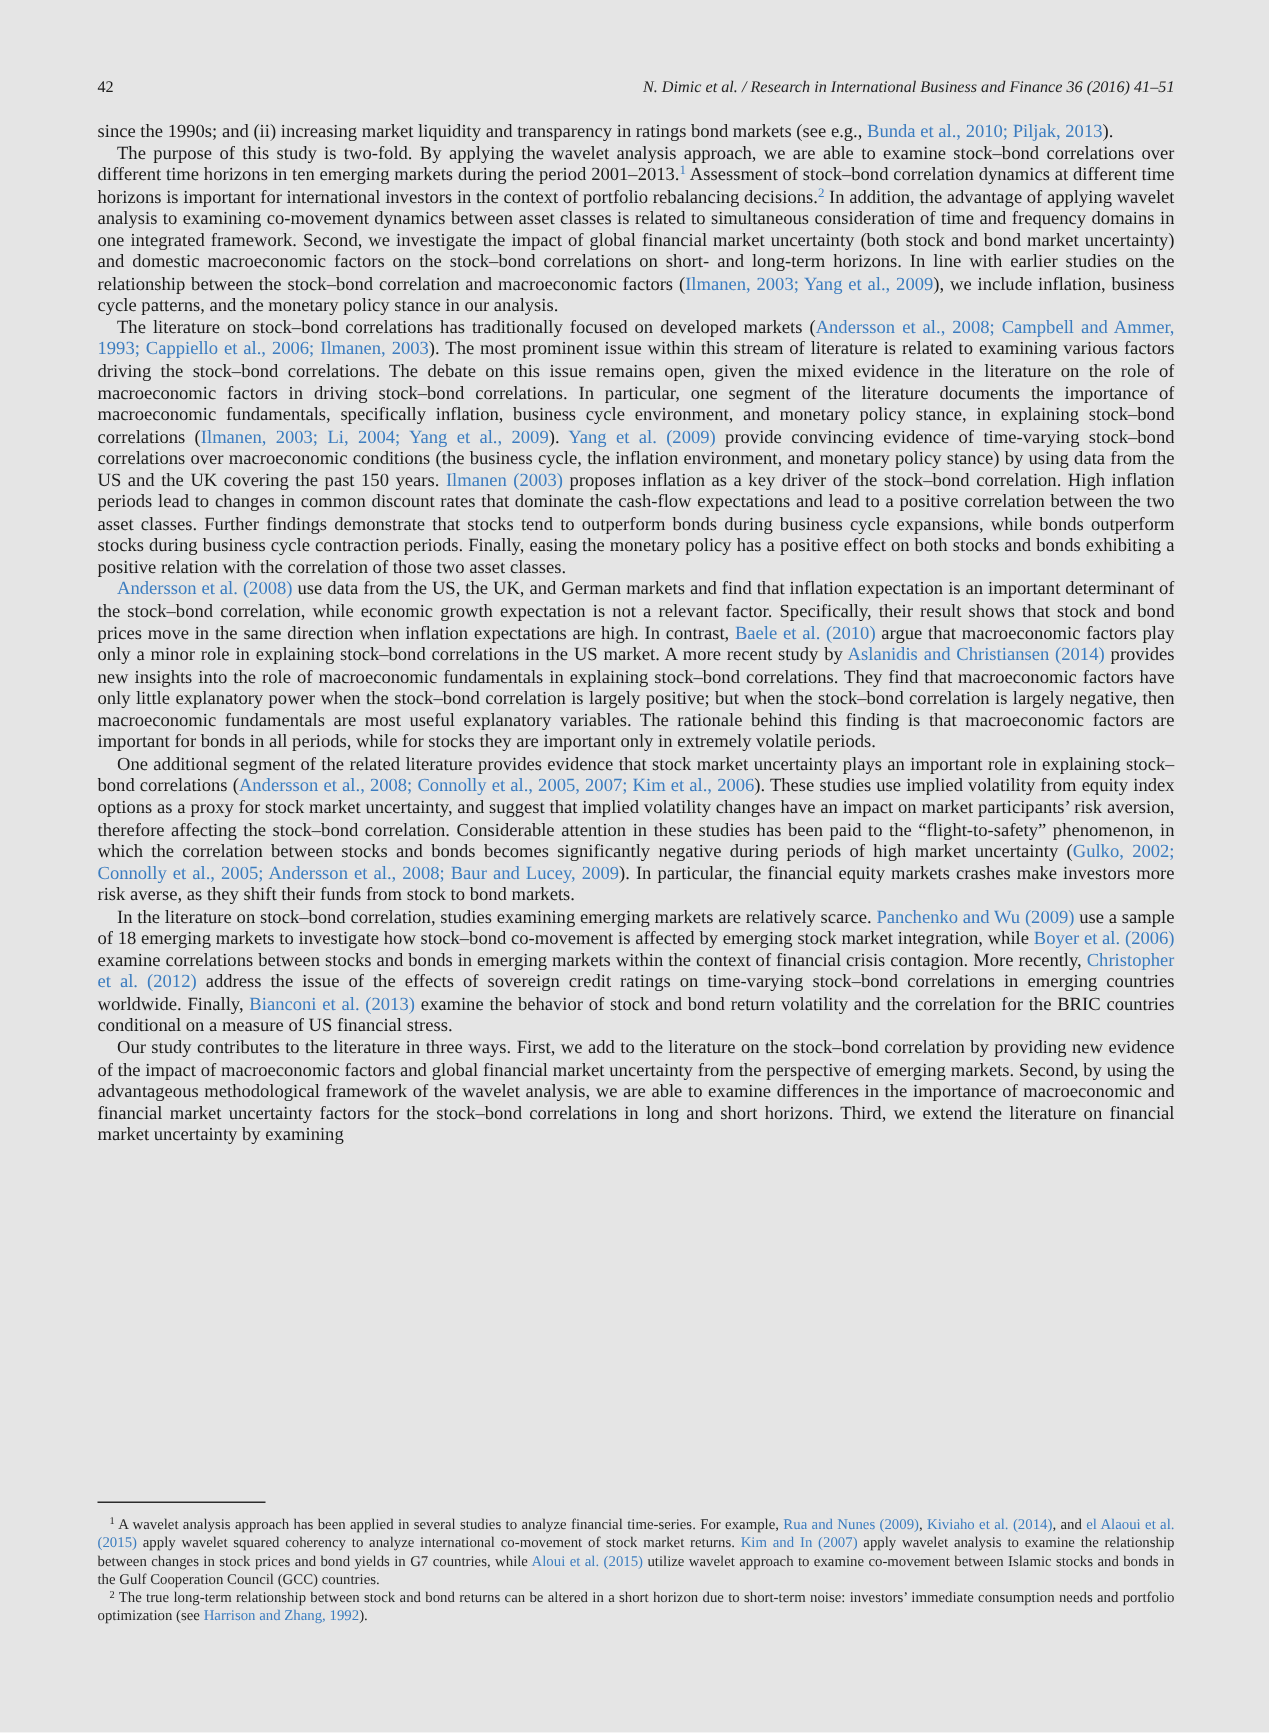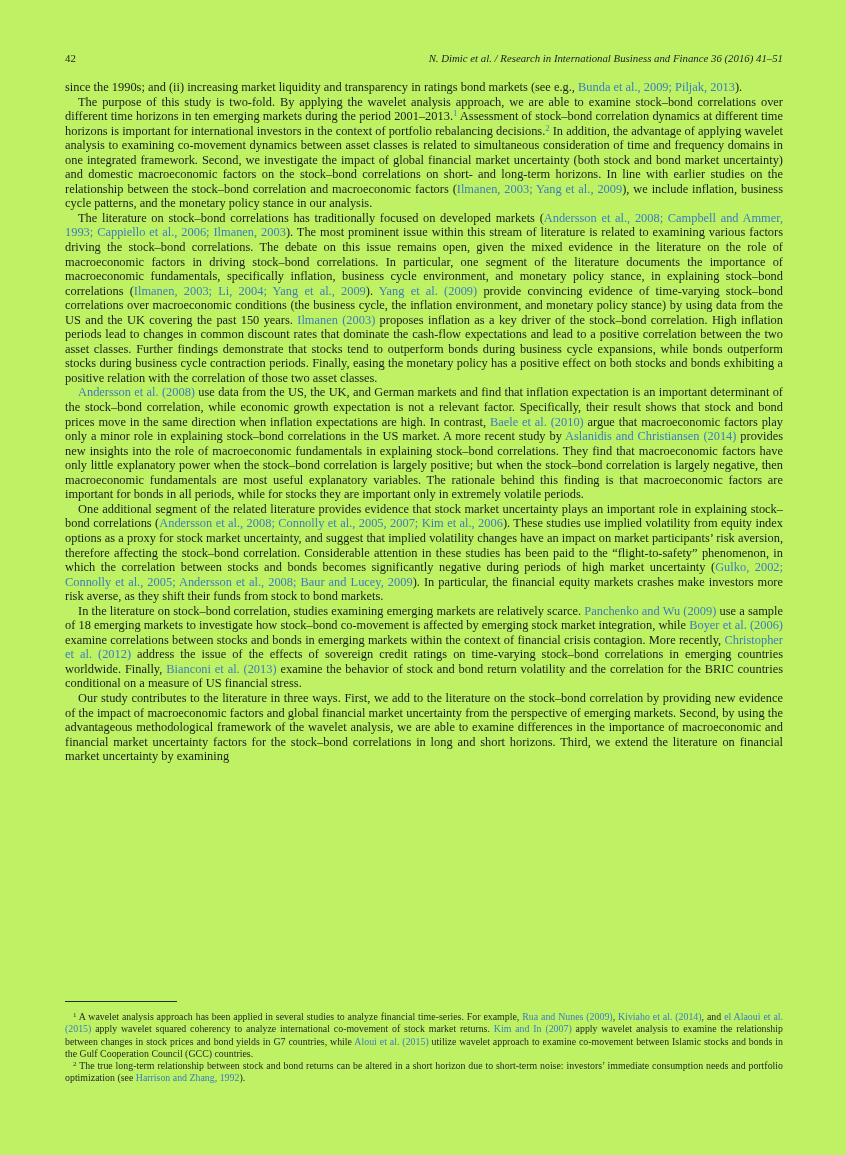--- a/index.html
+++ b/index.html
@@ -1,20 +1,20 @@
 <!DOCTYPE html>
 <html style="--link-color: #3b7cbf; --text-color: #1b1b1b;"><head>
 <meta charset="utf-8">
 <style>
   html, body { margin: 0; padding: 0; background: #ffffff; }
   .page {
     position: relative;
     width: 846px;
     height: 1155px;
-    background: #bef264;
+    background: #e5e5e5;
     font-family: "Liberation Serif", serif;
     color: var(--text-color, #1b1b1b);
     overflow: hidden;
   }
   .page-header {
     position: absolute;
     top: 52px;
     left: 65px;
     width: 718px;
     font-size: 10.8px;
@@ -80,21 +80,21 @@
 <body>
 
 <div class="page">
 
   <div class="page-header">
     <span class="page-number">42</span>
     <div class="running-head">N. Dimic et al. / Research in International Business and Finance 36 (2016) 41–51</div>
   </div>
 
   <div class="body-text">
-      <p class="para"><span>since the 1990s; and (ii) increasing market liquidity and transparency in ratings bond markets (see e.g., </span><span class="cite">Bunda et al., 2009; Piljak, 2013</span><span>).</span></p>
+      <p class="para"><span>since the 1990s; and (ii) increasing market liquidity and transparency in ratings bond markets (see e.g., </span><span class="cite">Bunda et al., 2010; Piljak, 2013</span><span>).</span></p>
       <p class="para indent"><span>The purpose of this study is two-fold. By applying the wavelet analysis approach, we are able to examine stock–bond correlations over different time horizons in ten emerging markets during the period 2001–2013.</span><span class="sup cite">1</span><span> Assessment of stock–bond correlation dynamics at different time horizons is important for international investors in the context of portfolio rebalancing decisions.</span><span class="sup cite">2</span><span> In addition, the advantage of applying wavelet analysis to examining co-movement dynamics between asset classes is related to simultaneous consideration of time and frequency domains in one integrated framework. Second, we investigate the impact of global financial market uncertainty (both stock and bond market uncertainty) and domestic macroeconomic factors on the stock–bond correlations on short- and long-term horizons. In line with earlier studies on the relationship between the stock–bond correlation and macroeconomic factors (</span><span class="cite">Ilmanen, 2003; Yang et al., 2009</span><span>), we include inflation, business cycle patterns, and the monetary policy stance in our analysis.</span></p>
       <p class="para indent"><span>The literature on stock–bond correlations has traditionally focused on developed markets (</span><span class="cite">Andersson et al., 2008; Campbell and Ammer, 1993; Cappiello et al., 2006; Ilmanen, 2003</span><span>). The most prominent issue within this stream of literature is related to examining various factors driving the stock–bond correlations. The debate on this issue remains open, given the mixed evidence in the literature on the role of macroeconomic factors in driving stock–bond correlations. In particular, one segment of the literature documents the importance of macroeconomic fundamentals, specifically inflation, business cycle environment, and monetary policy stance, in explaining stock–bond correlations (</span><span class="cite">Ilmanen, 2003; Li, 2004; Yang et al., 2009</span><span>). </span><span class="cite">Yang et al. (2009)</span><span> provide convincing evidence of time-varying stock–bond correlations over macroeconomic conditions (the business cycle, the inflation environment, and monetary policy stance) by using data from the US and the UK covering the past 150 years. </span><span class="cite">Ilmanen (2003)</span><span> proposes inflation as a key driver of the stock–bond correlation. High inflation periods lead to changes in common discount rates that dominate the cash-flow expectations and lead to a positive correlation between the two asset classes. Further findings demonstrate that stocks tend to outperform bonds during business cycle expansions, while bonds outperform stocks during business cycle contraction periods. Finally, easing the monetary policy has a positive effect on both stocks and bonds exhibiting a positive relation with the correlation of those two asset classes.</span></p>
       <p class="para indent"><span class="cite">Andersson et al. (2008)</span><span> use data from the US, the UK, and German markets and find that inflation expectation is an important determinant of the stock–bond correlation, while economic growth expectation is not a relevant factor. Specifically, their result shows that stock and bond prices move in the same direction when inflation expectations are high. In contrast, </span><span class="cite">Baele et al. (2010)</span><span> argue that macroeconomic factors play only a minor role in explaining stock–bond correlations in the US market. A more recent study by </span><span class="cite">Aslanidis and Christiansen (2014)</span><span> provides new insights into the role of macroeconomic fundamentals in explaining stock–bond correlations. They find that macroeconomic factors have only little explanatory power when the stock–bond correlation is largely positive; but when the stock–bond correlation is largely negative, then macroeconomic fundamentals are most useful explanatory variables. The rationale behind this finding is that macroeconomic factors are important for bonds in all periods, while for stocks they are important only in extremely volatile periods.</span></p>
       <p class="para indent"><span>One additional segment of the related literature provides evidence that stock market uncertainty plays an important role in explaining stock–bond correlations (</span><span class="cite">Andersson et al., 2008; Connolly et al., 2005, 2007; Kim et al., 2006</span><span>). These studies use implied volatility from equity index options as a proxy for stock market uncertainty, and suggest that implied volatility changes have an impact on market participants’ risk aversion, therefore affecting the stock–bond correlation. Considerable attention in these studies has been paid to the “flight-to-safety” phenomenon, in which the correlation between stocks and bonds becomes significantly negative during periods of high market uncertainty (</span><span class="cite">Gulko, 2002; Connolly et al., 2005; Andersson et al., 2008; Baur and Lucey, 2009</span><span>). In particular, the financial equity markets crashes make investors more risk averse, as they shift their funds from stock to bond markets.</span></p>
       <p class="para indent"><span>In the literature on stock–bond correlation, studies examining emerging markets are relatively scarce. </span><span class="cite">Panchenko and Wu (2009)</span><span> use a sample of 18 emerging markets to investigate how stock–bond co-movement is affected by emerging stock market integration, while </span><span class="cite">Boyer et al. (2006)</span><span> examine correlations between stocks and bonds in emerging markets within the context of financial crisis contagion. More recently, </span><span class="cite">Christopher et al. (2012)</span><span> address the issue of the effects of sovereign credit ratings on time-varying stock–bond correlations in emerging countries worldwide. Finally, </span><span class="cite">Bianconi et al. (2013)</span><span> examine the behavior of stock and bond return volatility and the correlation for the BRIC countries conditional on a measure of US financial stress.</span></p>
       <p class="para indent"><span>Our study contributes to the literature in three ways. First, we add to the literature on the stock–bond correlation by providing new evidence of the impact of macroeconomic factors and global financial market uncertainty from the perspective of emerging markets. Second, by using the advantageous methodological framework of the wavelet analysis, we are able to examine differences in the importance of macroeconomic and financial market uncertainty factors for the stock–bond correlations in long and short horizons. Third, we extend the literature on financial market uncertainty by examining</span></p>
     </div>
 
   <div class="footnotes">
     <hr class="footnote-separator">

